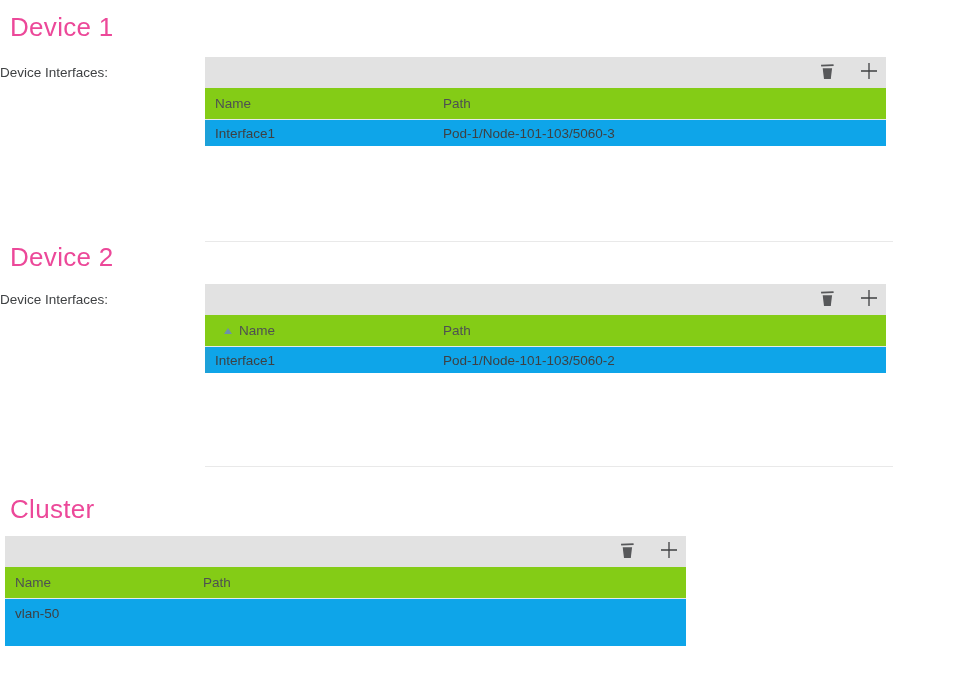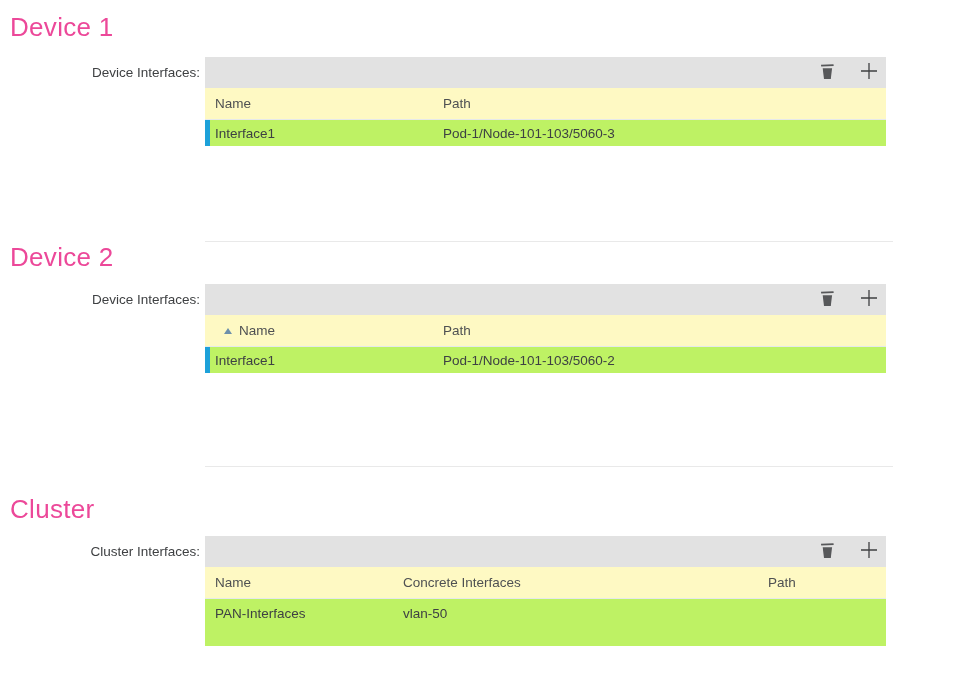--- a/index.html
+++ b/index.html
@@ -18,21 +18,20 @@
   .t2 { }
   .t3 { margin-top: 27px; }
 
   .field-row { display: flex; align-items: flex-start; }
   .fr1 { margin-top: 14px; }
   .fr2 { margin-top: 11px; }
   .fr3 { margin-top: 11px; }
 
   .field-label {
     width: 200px;
-    text-align: right;
     font-size: 13.5px;
     color: #3f4143;
     line-height: 31px;
     flex: 0 0 200px;
   }
 
   .table { width: 681px; margin-left: 5px; }
 
   .toolbar {
     height: 31px;
@@ -54,29 +53,29 @@
   .btn-trash { margin-right: 21px; width: 20px; }
   .btn-plus  { margin-right: 6px;  width: 22px; }
 
   .thead {
     height: 32px;
     display: flex;
     align-items: center;
     font-size: 13.5px;
     color: #4e5052;
     border-bottom: 1px solid #e6e9eb;
-    background: #fef9c3;
+    background: #84cc16;
   }
   .trow {
     height: 26px;
     display: flex;
     align-items: center;
     font-size: 13.5px;
     color: #3e4143;
-    background: #bef264;
+    background: #0ea5e9;
     position: relative;
     cursor: pointer;
   }
   .trow.bar::before {
     content: '';
     position: absolute;
     left: 0; top: 0; bottom: 0;
     width: 5px;
     background: #1da1d9;
   }
@@ -185,21 +184,20 @@
     <div class="trow bar">
       <div class="cell col1">Interface1</div>
       <div class="cell col2">Pod-1/Node-101-103/5060-2</div>
     </div>
   </div>
 </div>
 <div class="separator sep2"></div>
 
 <div class="section-title t3">Cluster</div>
 <div class="field-row fr3">
-  <div class="field-label">Cluster Interfaces:</div>
   <div class="table s3">
     <div class="toolbar">
       <button class="icon-btn btn-trash">
         <span>
           <svg width="15" height="18" viewBox="0 0 15 18">
             <path d="M1 2.8 L13.5 2.2 L13.7 4.1 L1.2 4.5 Z" fill="#57585a"></path>
             <path d="M2.7 6.2 L12.1 6.2 L10.8 17 L4 17 Z" fill="#57585a"></path>
           </svg>
         </span>
       </button>
@@ -208,25 +206,21 @@
           <svg width="18" height="18" viewBox="0 0 18 18">
             <path d="M9 1 V17 M1 9 H17" stroke="#3f4042" stroke-width="1.3" fill="none"></path>
           </svg>
         </span>
       </button>
     </div>
     <div class="thead">
       <div class="cell col1">
           <span>Name</span>
         </div>
-      <div class="cell col2">
-          <span>Concrete Interfaces</span>
-        </div>
       <div class="cell col3">
           <span>Path</span>
         </div>
     </div>
     <div class="trow tall">
-      <div class="cell col1">PAN-Interfaces</div>
       <div class="cell col3">vlan-50</div>
     </div>
   </div>
 </div>
 
 </body></html>

